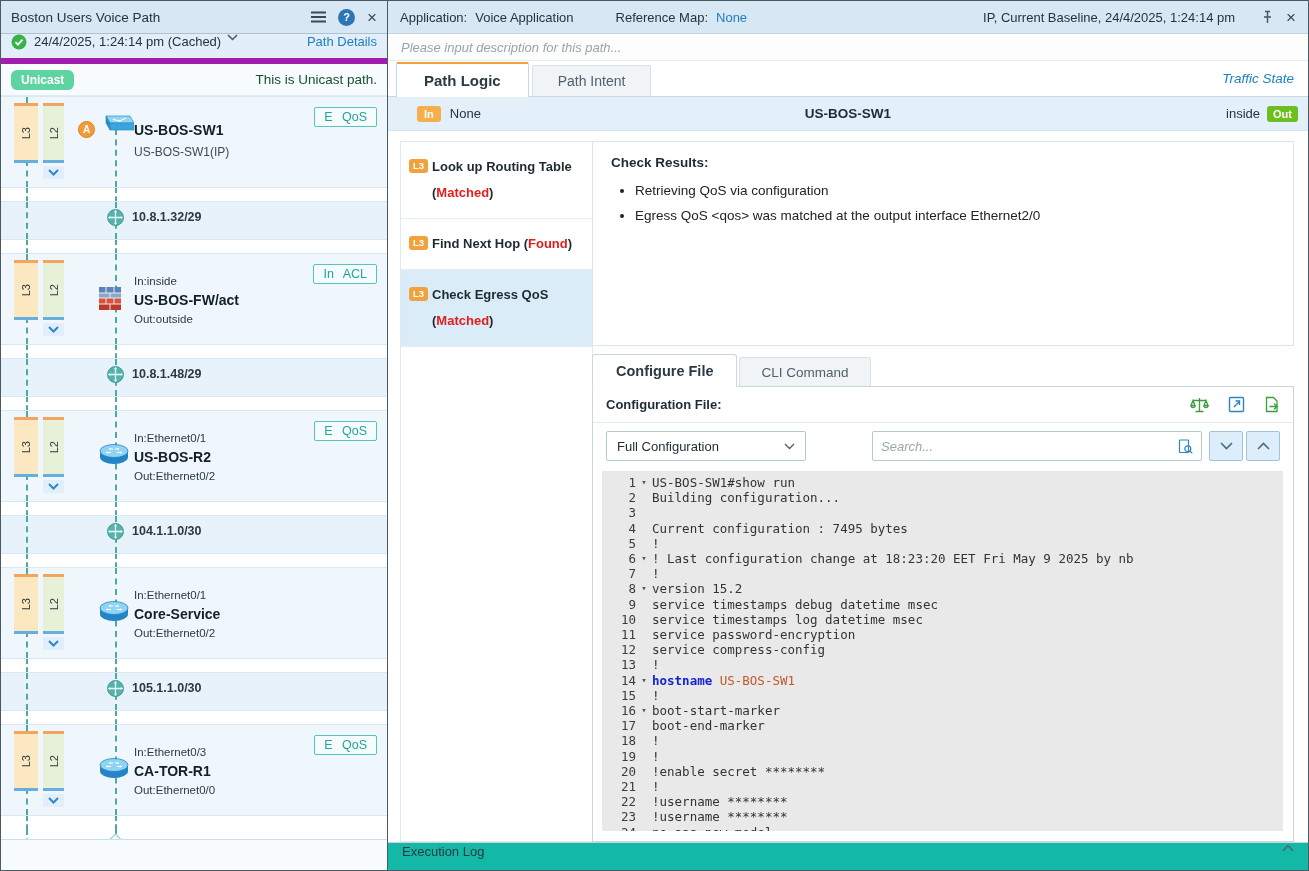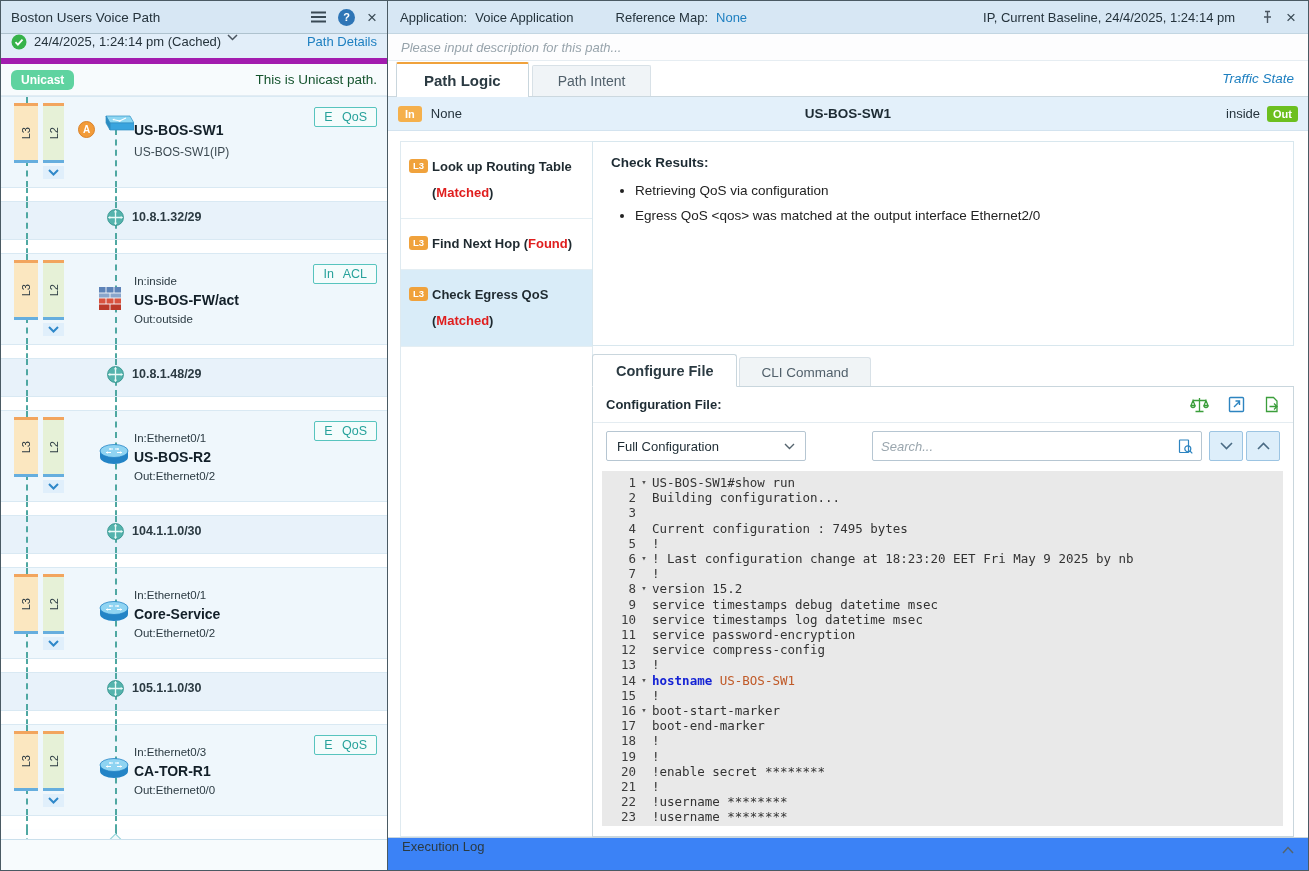--- a/index.html
+++ b/index.html
@@ -108,21 +108,21 @@
   .sq-btn { width:34px; height:30px; background:#ddeefa; border:1px solid #9cc4e2; border-radius:2px; display:flex; align-items:center; justify-content:center; cursor:pointer; }
   .sq-btn + .sq-btn { margin-left:3px; }
   .code-area { flex:1; min-height:0; margin:2px 10px 10px 9px; background:#e9e9e9; overflow:hidden; padding:4px 0 0 2px; font-family:"DejaVu Sans Mono", monospace; font-size:12.5px; color:#333; }
   .cl { display:flex; line-height:15.2px; white-space:pre; }
   .ln { width:32px; flex:none; text-align:right; color:#3c3c3c; }
   .fld { width:16px; flex:none; text-align:center; color:#555; font-size:9px; line-height:15.2px; }
   .ct { white-space:pre; }
   .kw { color:#1523d4; font-weight:bold; }
   .val { color:#c05a28; }
 
-  .rp-exec { height:28px; flex:none; background:#3b82f6; border-top:1px solid #c9d6de; display:flex; align-items:flex-end; padding:16px 14px; font-size:13px; color:#2b3a42; cursor:pointer; }
+  .rp-exec { height:28px; flex:none; background:#14b8a6; border-top:1px solid #c9d6de; display:flex; align-items:flex-start; padding:1px 14px; font-size:13px; color:#2b3a42; cursor:pointer; }
   .rp-exec .spacer { flex:1; }
 </style>
 </head>
 <body>
 
 <div class="window">
 
   <div class="left">
     <div class="lp-title">
       <span>Boston Users Voice Path</span>
@@ -404,21 +404,21 @@
     <div class="rp-desc">
       <span>Please input description for this path...</span>
     </div>
     <div class="rp-tabs">
       <div class="tab-active">Path Logic</div>
       <div class="tab-inactive">Path Intent</div>
       <span class="traffic-state blue-link">Traffic State</span>
     </div>
     <div class="rp-devbar">
       <span class="devbar-center">US-BOS-SW1</span>
-      <span class="in-badge" style="z-index:1;">In</span>
+      <span class="in-badge" style="z-index:1;margin-left:19px;">In</span>
       <span class="devbar-none" style="z-index:1;">None</span>
       <span class="devbar-right">
         <span class="devbar-inside">inside</span>
         <span class="out-badge">Out</span>
       </span>
     </div>
 
     <div class="rp-content">
       <div class="steps-col" id="stepscol">
           <div class="step"><span class="l3b">L3</span>Look up Routing Table (<span class="st-red">Matched</span>)</div>

